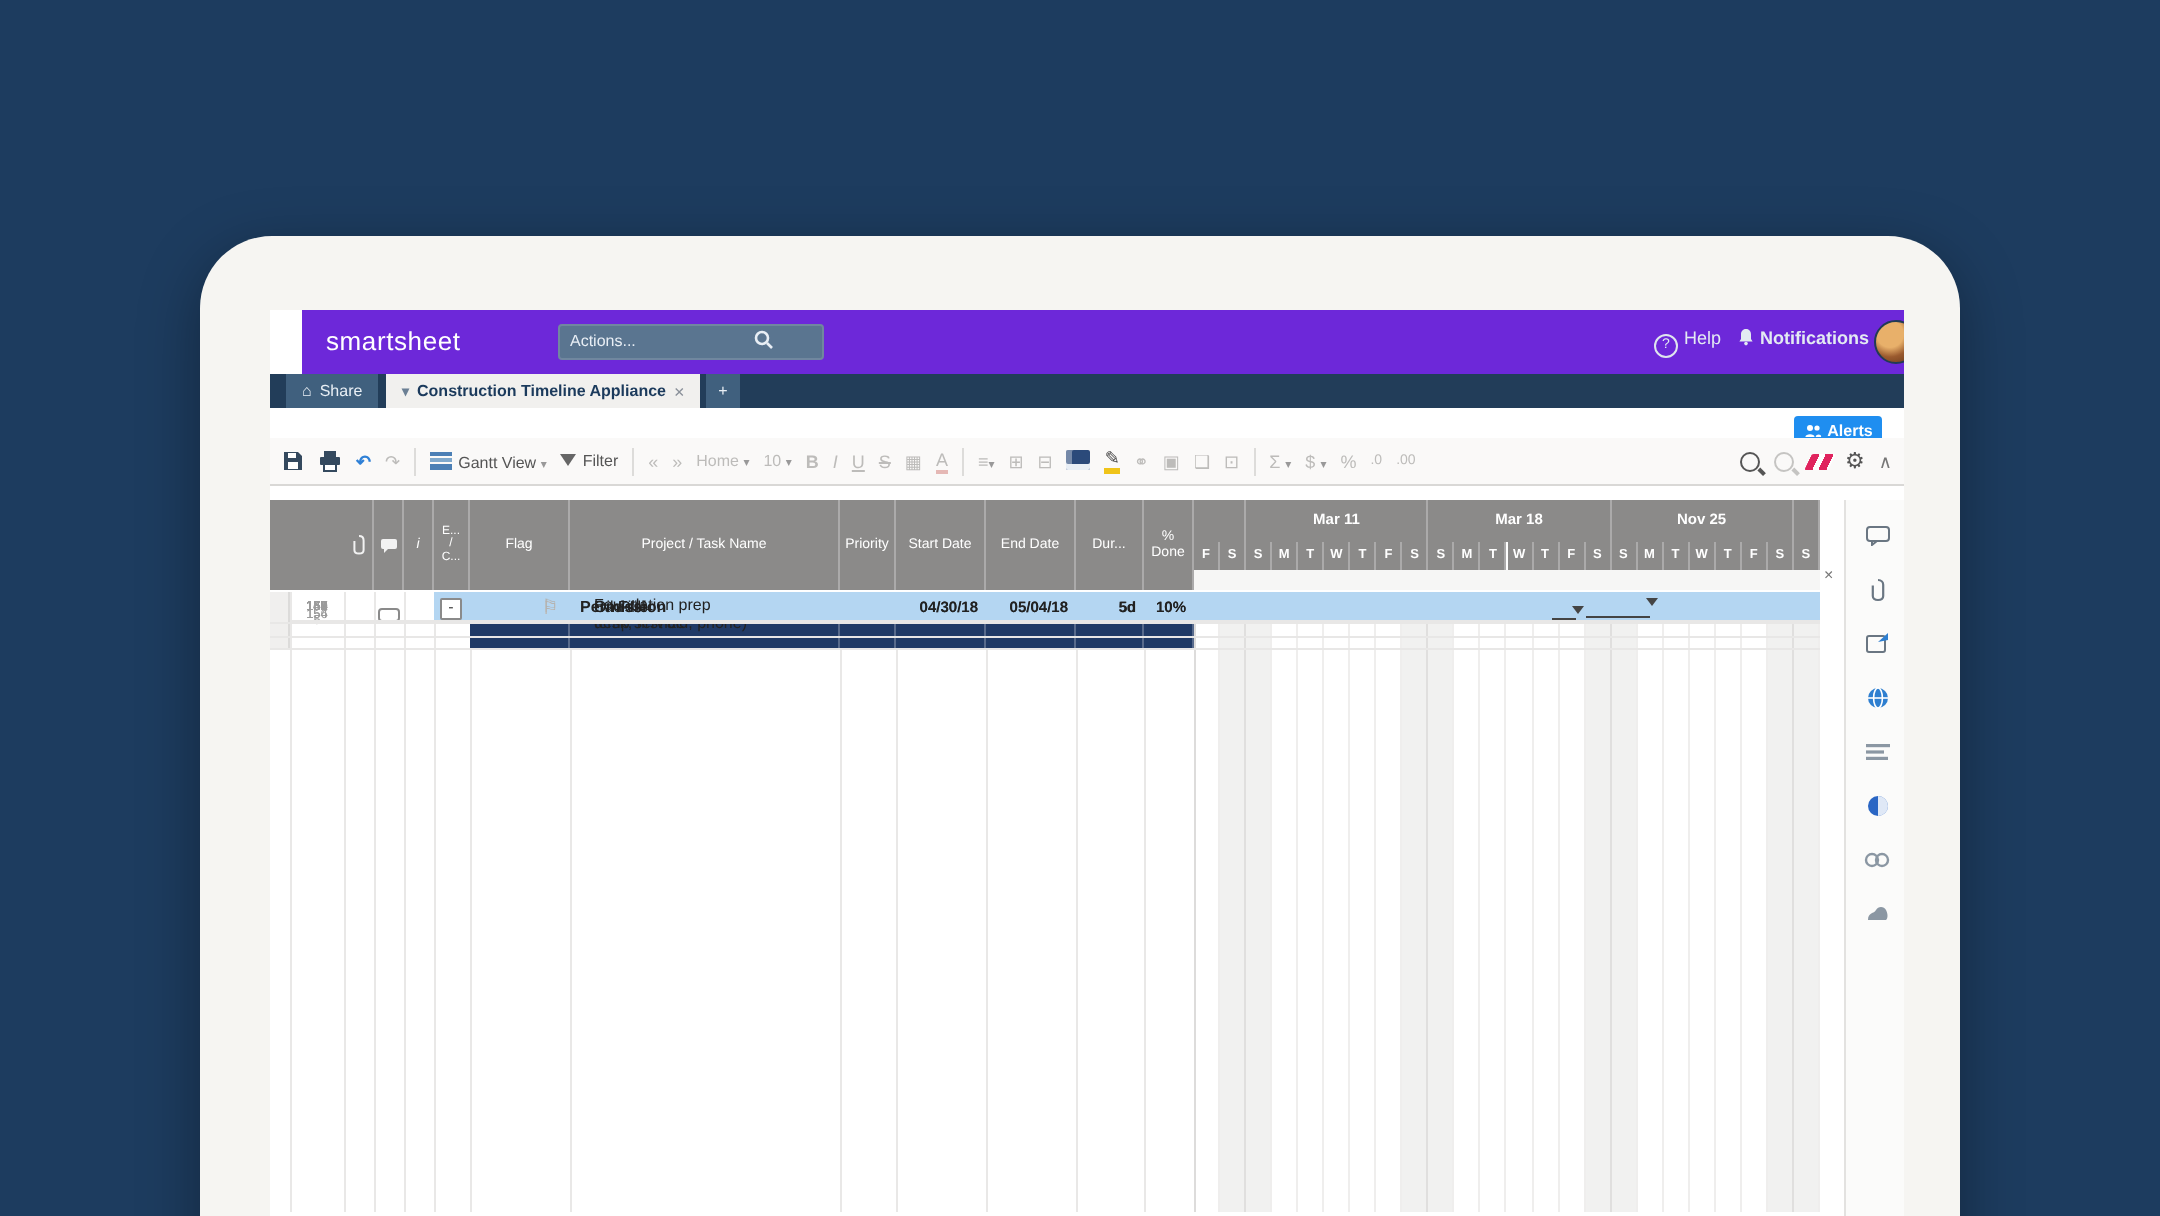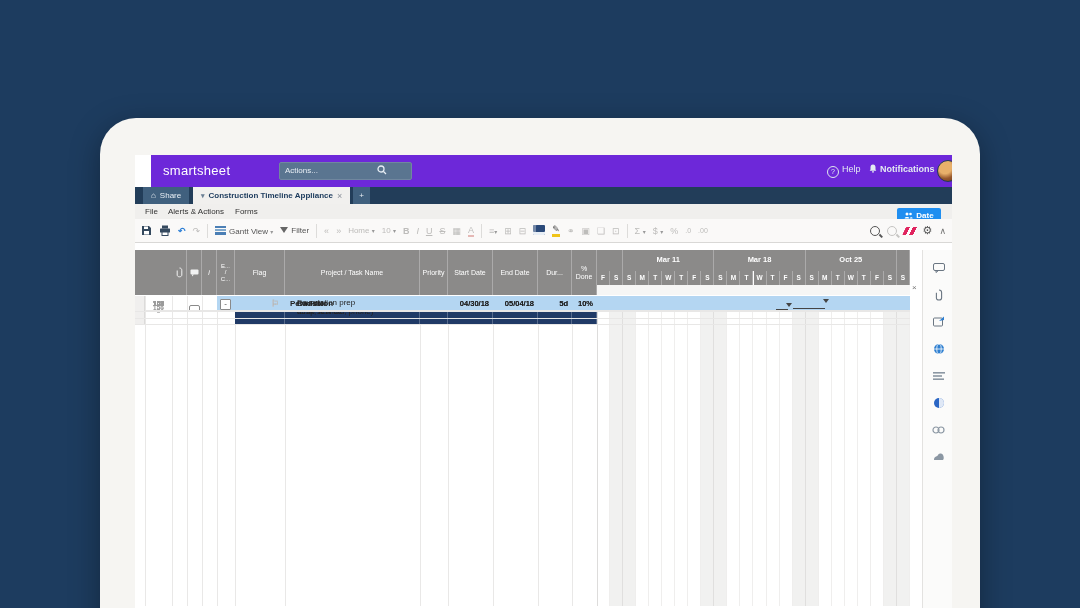--- a/index.html
+++ b/index.html
@@ -100,33 +100,28 @@
         <span>Share</span>
     </div>
     <div class="abs tab" id="tab-active">
       <span class="caret">▾</span>
       <span>Construction Timeline Appliance</span>
       <span class="tabx">×</span>
     </div>
     <div class="abs tab" id="tab-add">+</div>
   </div>
 
-  <div class="abs" id="menubar">
-    <div class="abs menuitem" style="left:10px">File</div>
-    <div class="abs menuitem" style="left:33px">Alerts &amp; Actions</div>
-    <div class="abs menuitem" style="left:100px">Forms</div>
-  </div>
   <div class="abs" id="sharebtn">
     <svg width="9" height="7" viewBox="0 0 9 7">
       <circle cx="3" cy="2" r="1.5" fill="#fff"></circle>
         <path d="M0.7 6.5 C0.7 4.6 5.3 4.6 5.3 6.5 Z" fill="#fff"></path>
       <circle cx="6.5" cy="2" r="1.3" fill="#fff"></circle>
         <path d="M5.8 6.5 C6.2 4.8 8.6 5 8.6 6.5 Z" fill="#fff"></path>
     </svg>
-      <span>Date</span>
+      <span>Alerts</span>
   </div>
 
   <div class="abs" id="toolbar">
     <svg width="11" height="11" viewBox="0 0 11 11">
       <path d="M1 1 H8 L10 3 V10 H1 Z" fill="#34495e"></path>
         <rect x="3" y="6" width="5" height="3.5" fill="#fff"></rect>
         <rect x="3" y="1.5" width="4" height="2.5" fill="#fff"></rect>
     </svg>
     <svg width="12" height="11" viewBox="0 0 12 11">
       <rect x="3" y="0.5" width="6" height="3" fill="#34495e"></rect>
@@ -194,21 +189,21 @@
         <div class="hcell" style="position: absolute; left: 100px; top: 0px; width: 50px; height: 45px;">Flag</div>
         <div class="hcell" style="position: absolute; left: 150px; top: 0px; width: 135px; height: 45px;">Project / Task Name</div>
         <div class="hcell" style="position: absolute; left: 285px; top: 0px; width: 28px; height: 45px;">Priority</div>
         <div class="hcell" style="position: absolute; left: 313px; top: 0px; width: 45px; height: 45px;">Start Date</div>
         <div class="hcell" style="position: absolute; left: 358px; top: 0px; width: 45px; height: 45px;">End Date</div>
         <div class="hcell" style="position: absolute; left: 403px; top: 0px; width: 34px; height: 45px;">Dur...</div>
         <div class="hcell" style="position: absolute; left: 437px; top: 0px; width: 25px; height: 45px;">% Done</div>
         <div class="hcell weeklabel" style="position: absolute; left: 462px; top: 0px; width: 26.0833px; height: 21px;"></div>
         <div class="hcell weeklabel" style="position: absolute; left: 488.083px; top: 0px; width: 91.2917px; height: 21px;">Mar 11</div>
         <div class="hcell weeklabel" style="position: absolute; left: 579.375px; top: 0px; width: 91.2917px; height: 21px;">Mar 18</div>
-        <div class="hcell weeklabel" style="position: absolute; left: 670.667px; top: 0px; width: 91.2917px; height: 21px;">Oct 25</div>
+        <div class="hcell weeklabel" style="position: absolute; left: 670.667px; top: 0px; width: 91.2917px; height: 21px;">Nov 25</div>
         <div class="hcell weeklabel" style="position: absolute; left: 761.958px; top: 0px; width: 13.0417px; height: 21px;"></div>
         <div class="hcell dayletter" style="position: absolute; left: 462px; top: 21px; width: 13.0417px; height: 14px;">F</div>
         <div class="hcell dayletter" style="position: absolute; left: 475.042px; top: 21px; width: 13.0417px; height: 14px;">S</div>
         <div class="hcell dayletter" style="position: absolute; left: 488.083px; top: 21px; width: 13.0417px; height: 14px;">S</div>
         <div class="hcell dayletter" style="position: absolute; left: 501.125px; top: 21px; width: 13.0417px; height: 14px;">M</div>
         <div class="hcell dayletter" style="position: absolute; left: 514.167px; top: 21px; width: 13.0417px; height: 14px;">T</div>
         <div class="hcell dayletter" style="position: absolute; left: 527.208px; top: 21px; width: 13.0417px; height: 14px;">W</div>
         <div class="hcell dayletter" style="position: absolute; left: 540.25px; top: 21px; width: 13.0417px; height: 14px;">T</div>
         <div class="hcell dayletter" style="position: absolute; left: 553.292px; top: 21px; width: 13.0417px; height: 14px;">F</div>
         <div class="hcell dayletter" style="position: absolute; left: 566.333px; top: 21px; width: 13.0417px; height: 14px;">S</div>

